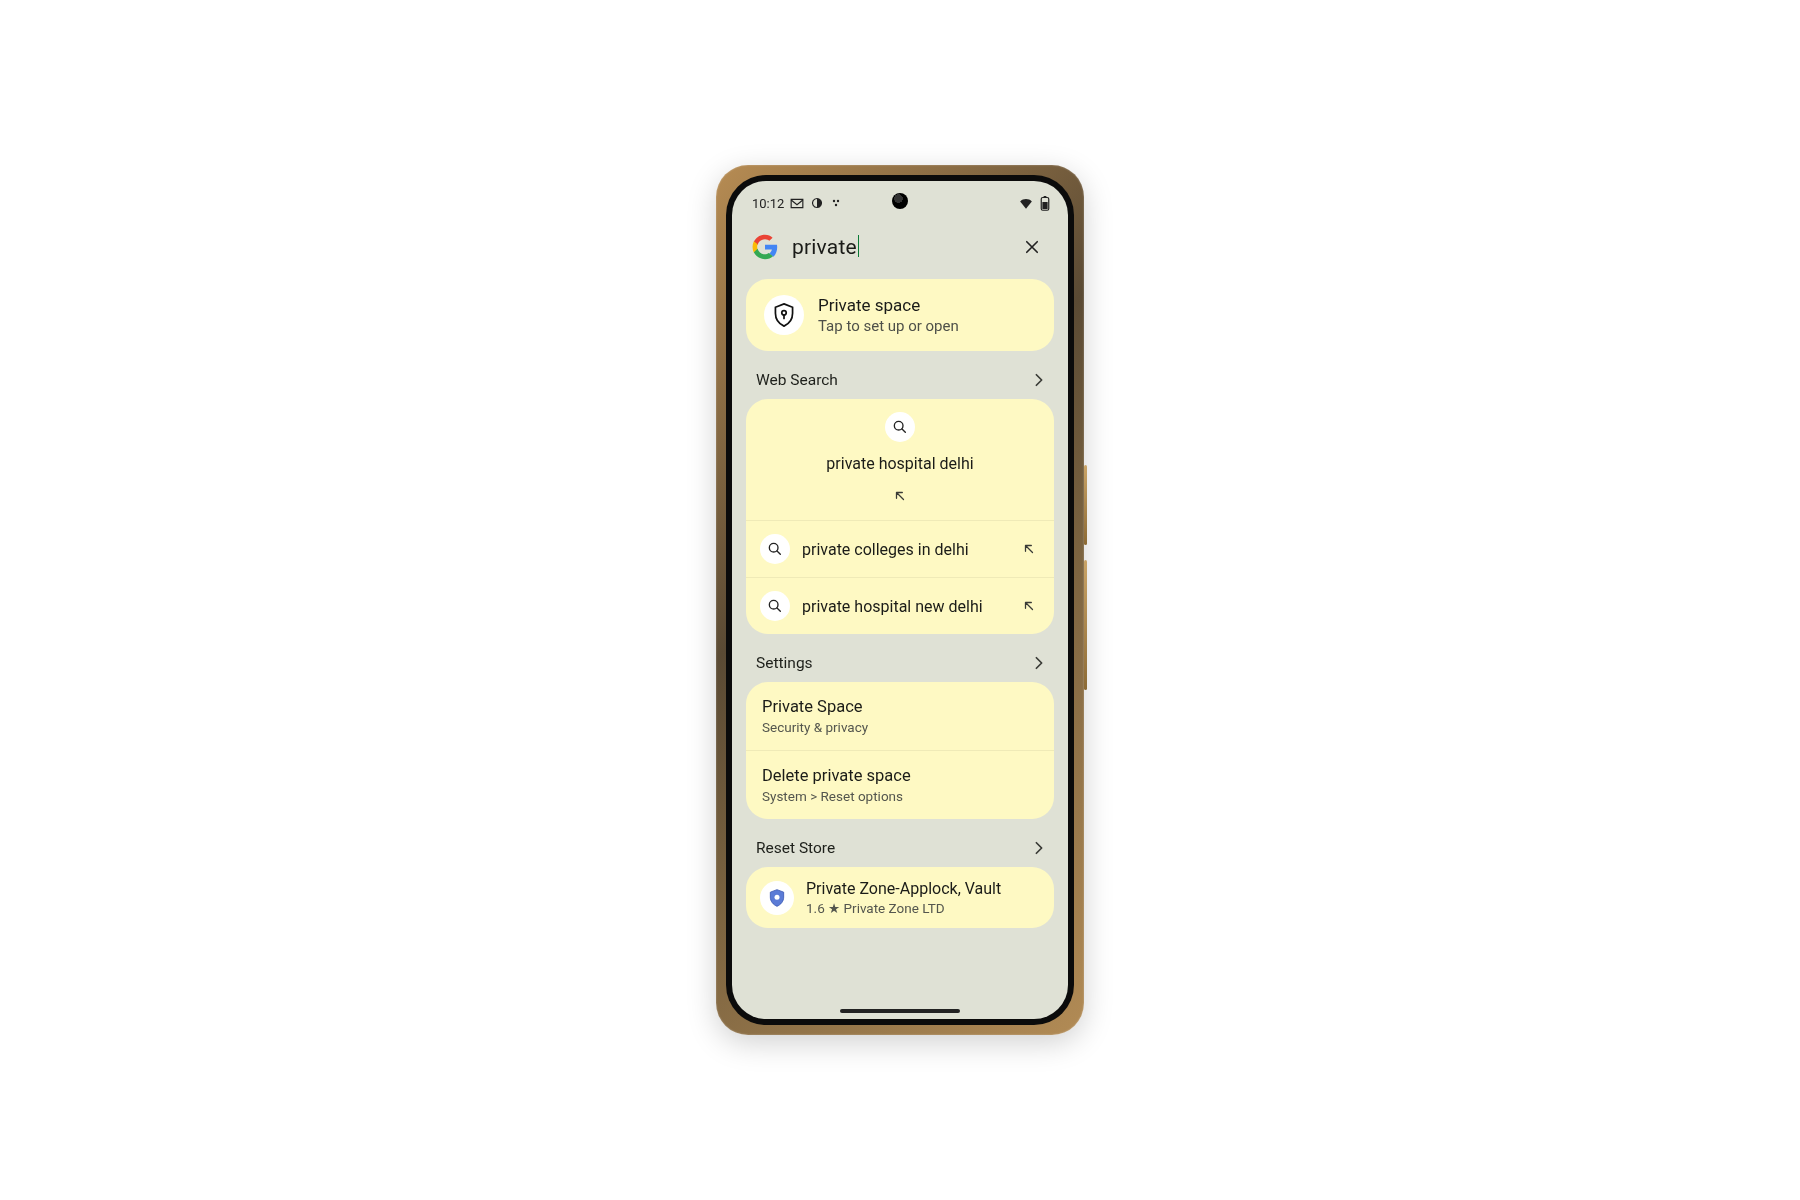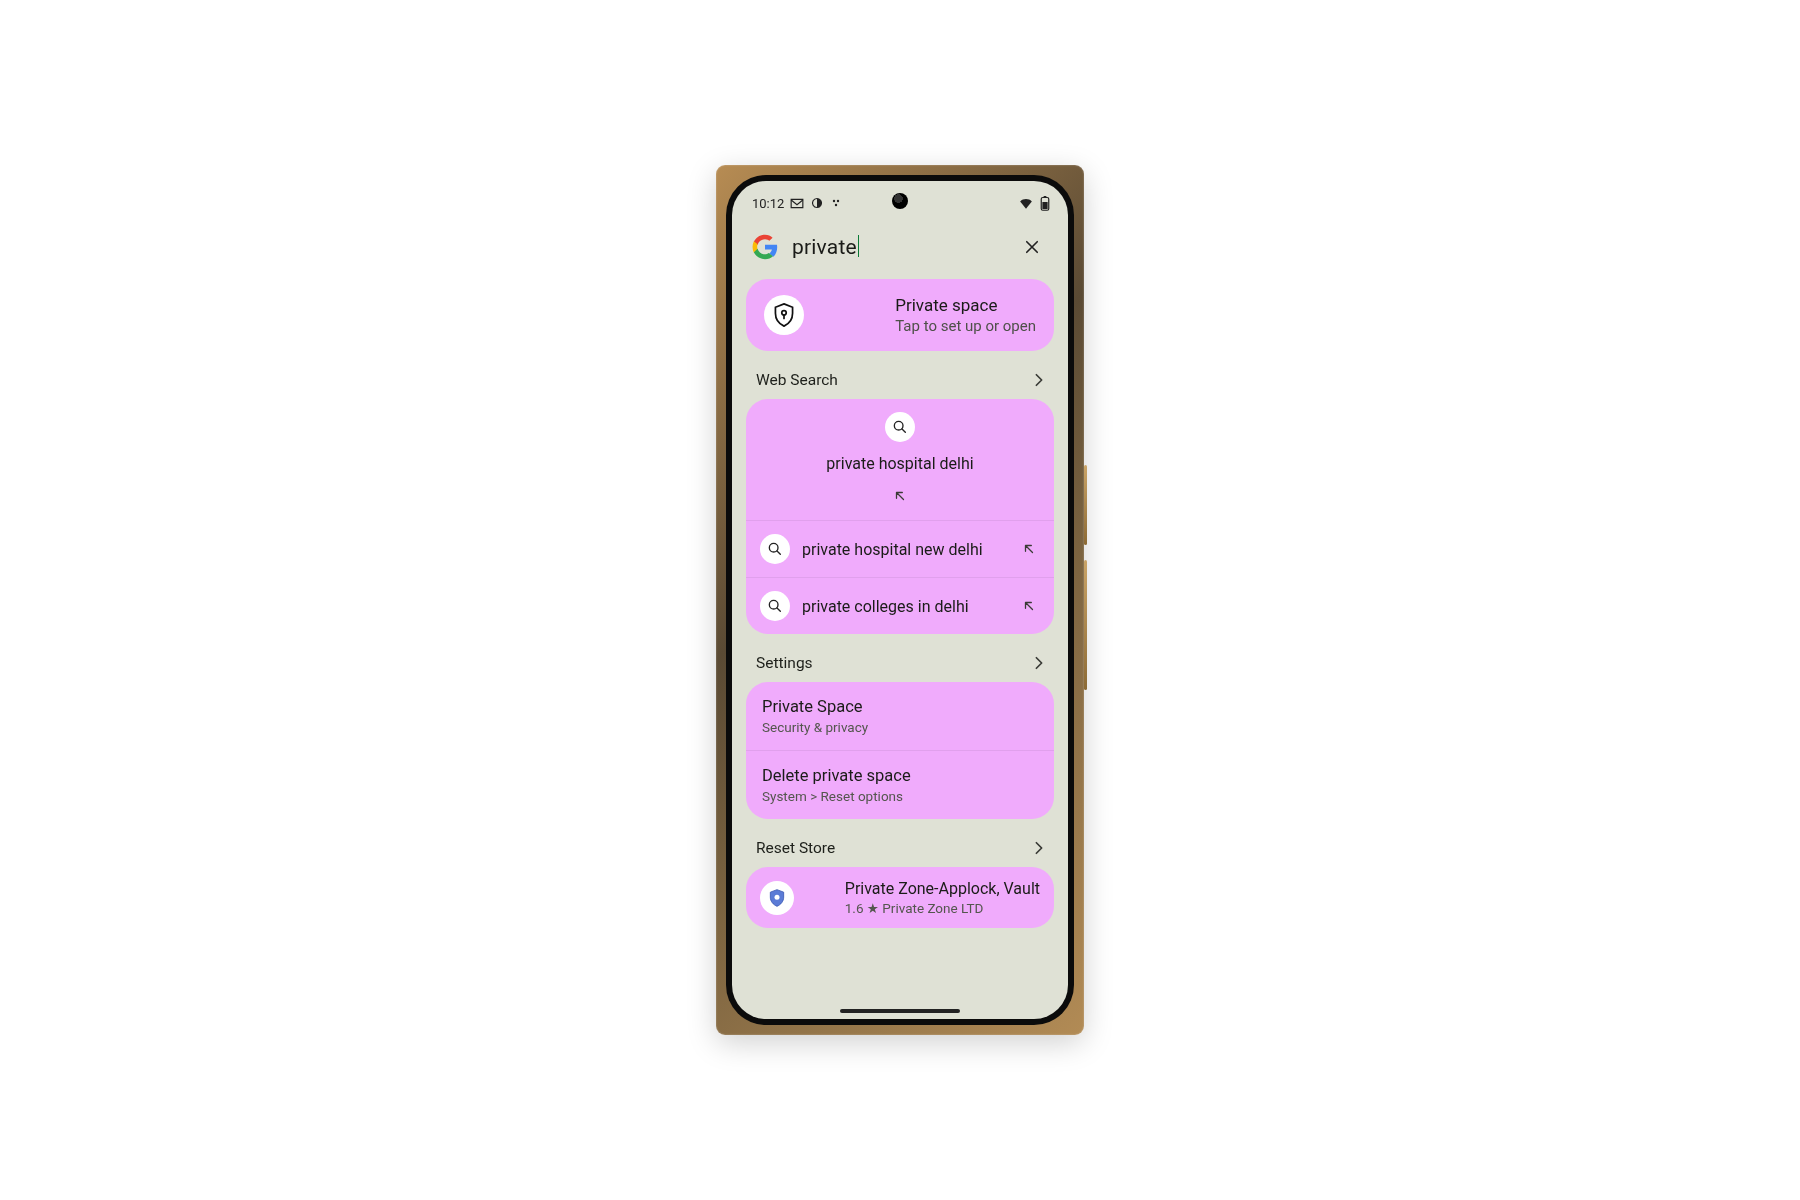--- a/index.html
+++ b/index.html
@@ -4,21 +4,21 @@
 <style>
   * { box-sizing: border-box; margin: 0; padding: 0; }
   html, body { width: 1800px; height: 1200px; background: #ffffff; font-family: Roboto, "Helvetica Neue", Arial, sans-serif; -webkit-font-smoothing: antialiased; }
   .stage { position: relative; width: 1800px; height: 1200px; display: flex; align-items: center; justify-content: center; }
 
   
   .phone {
     position: relative;
     width: 368px;
     height: 870px;
-    border-radius: 9px;
+    border-radius: 32px;
     background: linear-gradient(135deg,#b78c53 0%, #5a4a34 40%, #7b6340 60%, #b28b55 100%);
     padding: 10px;
     box-shadow: 0 8px 30px rgba(0,0,0,.18), inset 0 0 2px rgba(255,255,255,.4);
   }
   .phone::before, .phone::after {
     content: "";
     position: absolute;
     right: -3px;
     width: 3px;
     border-radius: 2px;
@@ -84,23 +84,22 @@
   @keyframes blink { 50% { opacity: 0; } }
   .clear-btn {
     width: 28px; height: 28px; border-radius: 50%;
     display: flex; align-items: center; justify-content: center;
     color: #2a2b27; cursor: pointer;
   }
 
   
   .content { padding: 0 14px 10px; }
   .card {
-    background: #f0abfc;
+    background: #fef9c3;
     border-radius: 22px;
-    justify-content: space-between;
   }
   .hero-card { display:flex; align-items:center; gap:14px; padding: 16px 18px; }
   .hero-icon {
     width: 40px; height: 40px; border-radius: 50%;
     background: #fff; display:flex; align-items:center; justify-content:center;
   }
   .hero-title { font-size: 17px; color: #1a1b18; }
   .hero-sub { font-size: 15px; color: #4e5049; margin-top: 2px; }
 
   .section-header {
@@ -260,45 +259,45 @@
                   </span>
               </div>
             </div>
             <div class="row">
               <div class="lead">
                 <svg width="16" height="16" viewBox="0 0 24 24">
                     <circle cx="10" cy="10" r="6.5" fill="none" stroke="#222" stroke-width="2"></circle>
                     <path d="M15 15l5 5" stroke="#222" stroke-width="2" stroke-linecap="round"></path>
                   </svg>
               </div>
+              <div class="label">private colleges in delhi</div>
+              <div class="tail">
+                <span>
+                    <svg width="14" height="14" viewBox="0 0 24 24">
+                      <path d="M18 18L6 6M6 16V6h10" fill="none" stroke="#3a3b36" stroke-width="2.2" stroke-linecap="round" stroke-linejoin="round"></path>
+                    </svg>
+                  </span>
+              </div>
+            </div>
+            <div class="row">
+              <div class="lead">
+                <svg width="16" height="16" viewBox="0 0 24 24">
+                    <circle cx="10" cy="10" r="6.5" fill="none" stroke="#222" stroke-width="2"></circle>
+                    <path d="M15 15l5 5" stroke="#222" stroke-width="2" stroke-linecap="round"></path>
+                  </svg>
+              </div>
               <div class="label">private hospital new delhi</div>
               <div class="tail">
                 <span>
                     <svg width="14" height="14" viewBox="0 0 24 24">
                       <path d="M18 18L6 6M6 16V6h10" fill="none" stroke="#3a3b36" stroke-width="2.2" stroke-linecap="round" stroke-linejoin="round"></path>
                     </svg>
                   </span>
               </div>
             </div>
-            <div class="row">
-              <div class="lead">
-                <svg width="16" height="16" viewBox="0 0 24 24">
-                    <circle cx="10" cy="10" r="6.5" fill="none" stroke="#222" stroke-width="2"></circle>
-                    <path d="M15 15l5 5" stroke="#222" stroke-width="2" stroke-linecap="round"></path>
-                  </svg>
-              </div>
-              <div class="label">private colleges in delhi</div>
-              <div class="tail">
-                <span>
-                    <svg width="14" height="14" viewBox="0 0 24 24">
-                      <path d="M18 18L6 6M6 16V6h10" fill="none" stroke="#3a3b36" stroke-width="2.2" stroke-linecap="round" stroke-linejoin="round"></path>
-                    </svg>
-                  </span>
-              </div>
-            </div>
           </div>
 
           <div class="section-header">
             <span>Settings</span>
             <span class="chev">
               <svg width="10" height="14" viewBox="0 0 10 16">
                   <path d="M2 2l6 6-6 6" fill="none" stroke="#3a3b36" stroke-width="2" stroke-linecap="round" stroke-linejoin="round"></path>
                 </svg>
             </span>
           </div>

